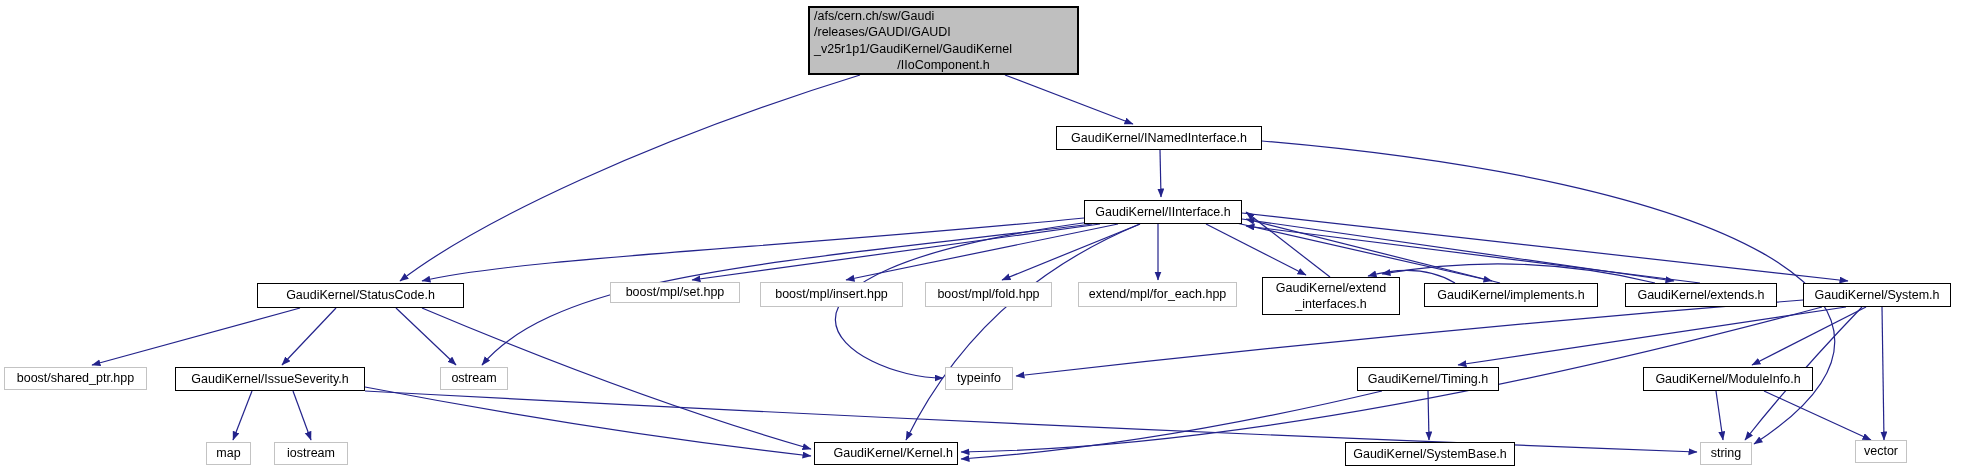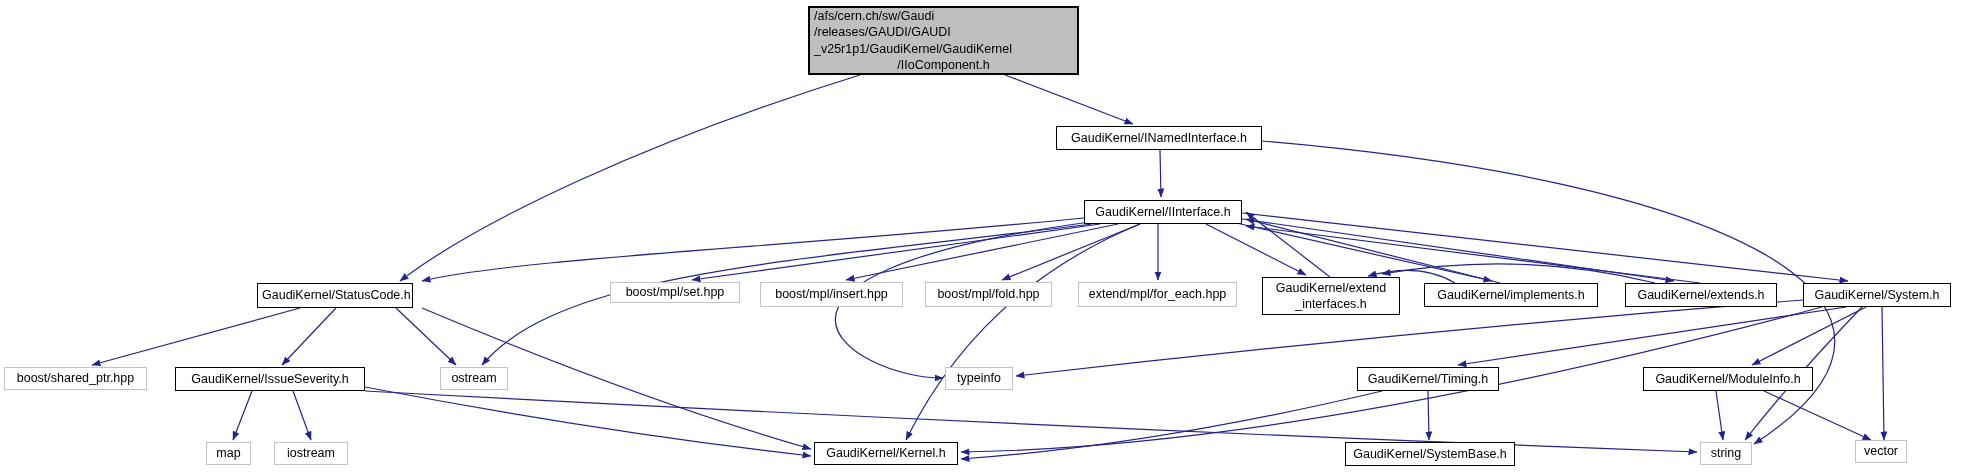--- a/index.html
+++ b/index.html
@@ -103,21 +103,21 @@
         <div class="ln">/releases/GAUDI/GAUDI</div>
         <div class="ln">_v25r1p1/GaudiKernel/GaudiKernel</div>
         <div class="ln">/IIoComponent.h</div>
       </div>
       <div class="node main" style="left: 1056px; top: 126px; width: 206px; height: 24px;">
         <div class="ln">GaudiKernel/INamedInterface.h</div>
       </div>
       <div class="node main" style="left: 1084px; top: 200px; width: 158px; height: 24px;">
         <div class="ln">GaudiKernel/IInterface.h</div>
       </div>
-      <div class="node main" style="left: 257px; top: 283px; width: 156px; height: 25px;">
+      <div class="node main" style="left: 257px; top: 283px; width: 207px; height: 25px;">
         <div class="ln">GaudiKernel/StatusCode.h</div>
       </div>
       <div class="node ext" style="left: 610px; top: 282px; width: 130px; height: 21px;">
         <div class="ln">boost/mpl/set.hpp</div>
       </div>
       <div class="node ext" style="left: 760px; top: 282px; width: 143px; height: 25px;">
         <div class="ln">boost/mpl/insert.hpp</div>
       </div>
       <div class="node ext" style="left: 925px; top: 282px; width: 127px; height: 25px;">
         <div class="ln">boost/mpl/fold.hpp</div>
@@ -155,21 +155,21 @@
       </div>
       <div class="node main" style="left: 1643px; top: 367px; width: 170px; height: 24px;">
         <div class="ln">GaudiKernel/ModuleInfo.h</div>
       </div>
       <div class="node ext" style="left: 206px; top: 442px; width: 45px; height: 23px;">
         <div class="ln">map</div>
       </div>
       <div class="node ext" style="left: 274px; top: 442px; width: 74px; height: 23px;">
         <div class="ln">iostream</div>
       </div>
-      <div class="node main" style="left: 814px; top: 442px; width: 144px; height: 23px;">
+      <div class="node main" style="left: 814px; top: 442px; width: 144px; height: 23px; align-items: flex-end;">
         <div class="ln">GaudiKernel/Kernel.h</div>
       </div>
       <div class="node main" style="left: 1345px; top: 442px; width: 170px; height: 24px;">
         <div class="ln">GaudiKernel/SystemBase.h</div>
       </div>
       <div class="node ext" style="left: 1700px; top: 442px; width: 52px; height: 23px;">
         <div class="ln">string</div>
       </div>
       <div class="node ext" style="left: 1855px; top: 440px; width: 52px; height: 23px;">
         <div class="ln">vector</div>

